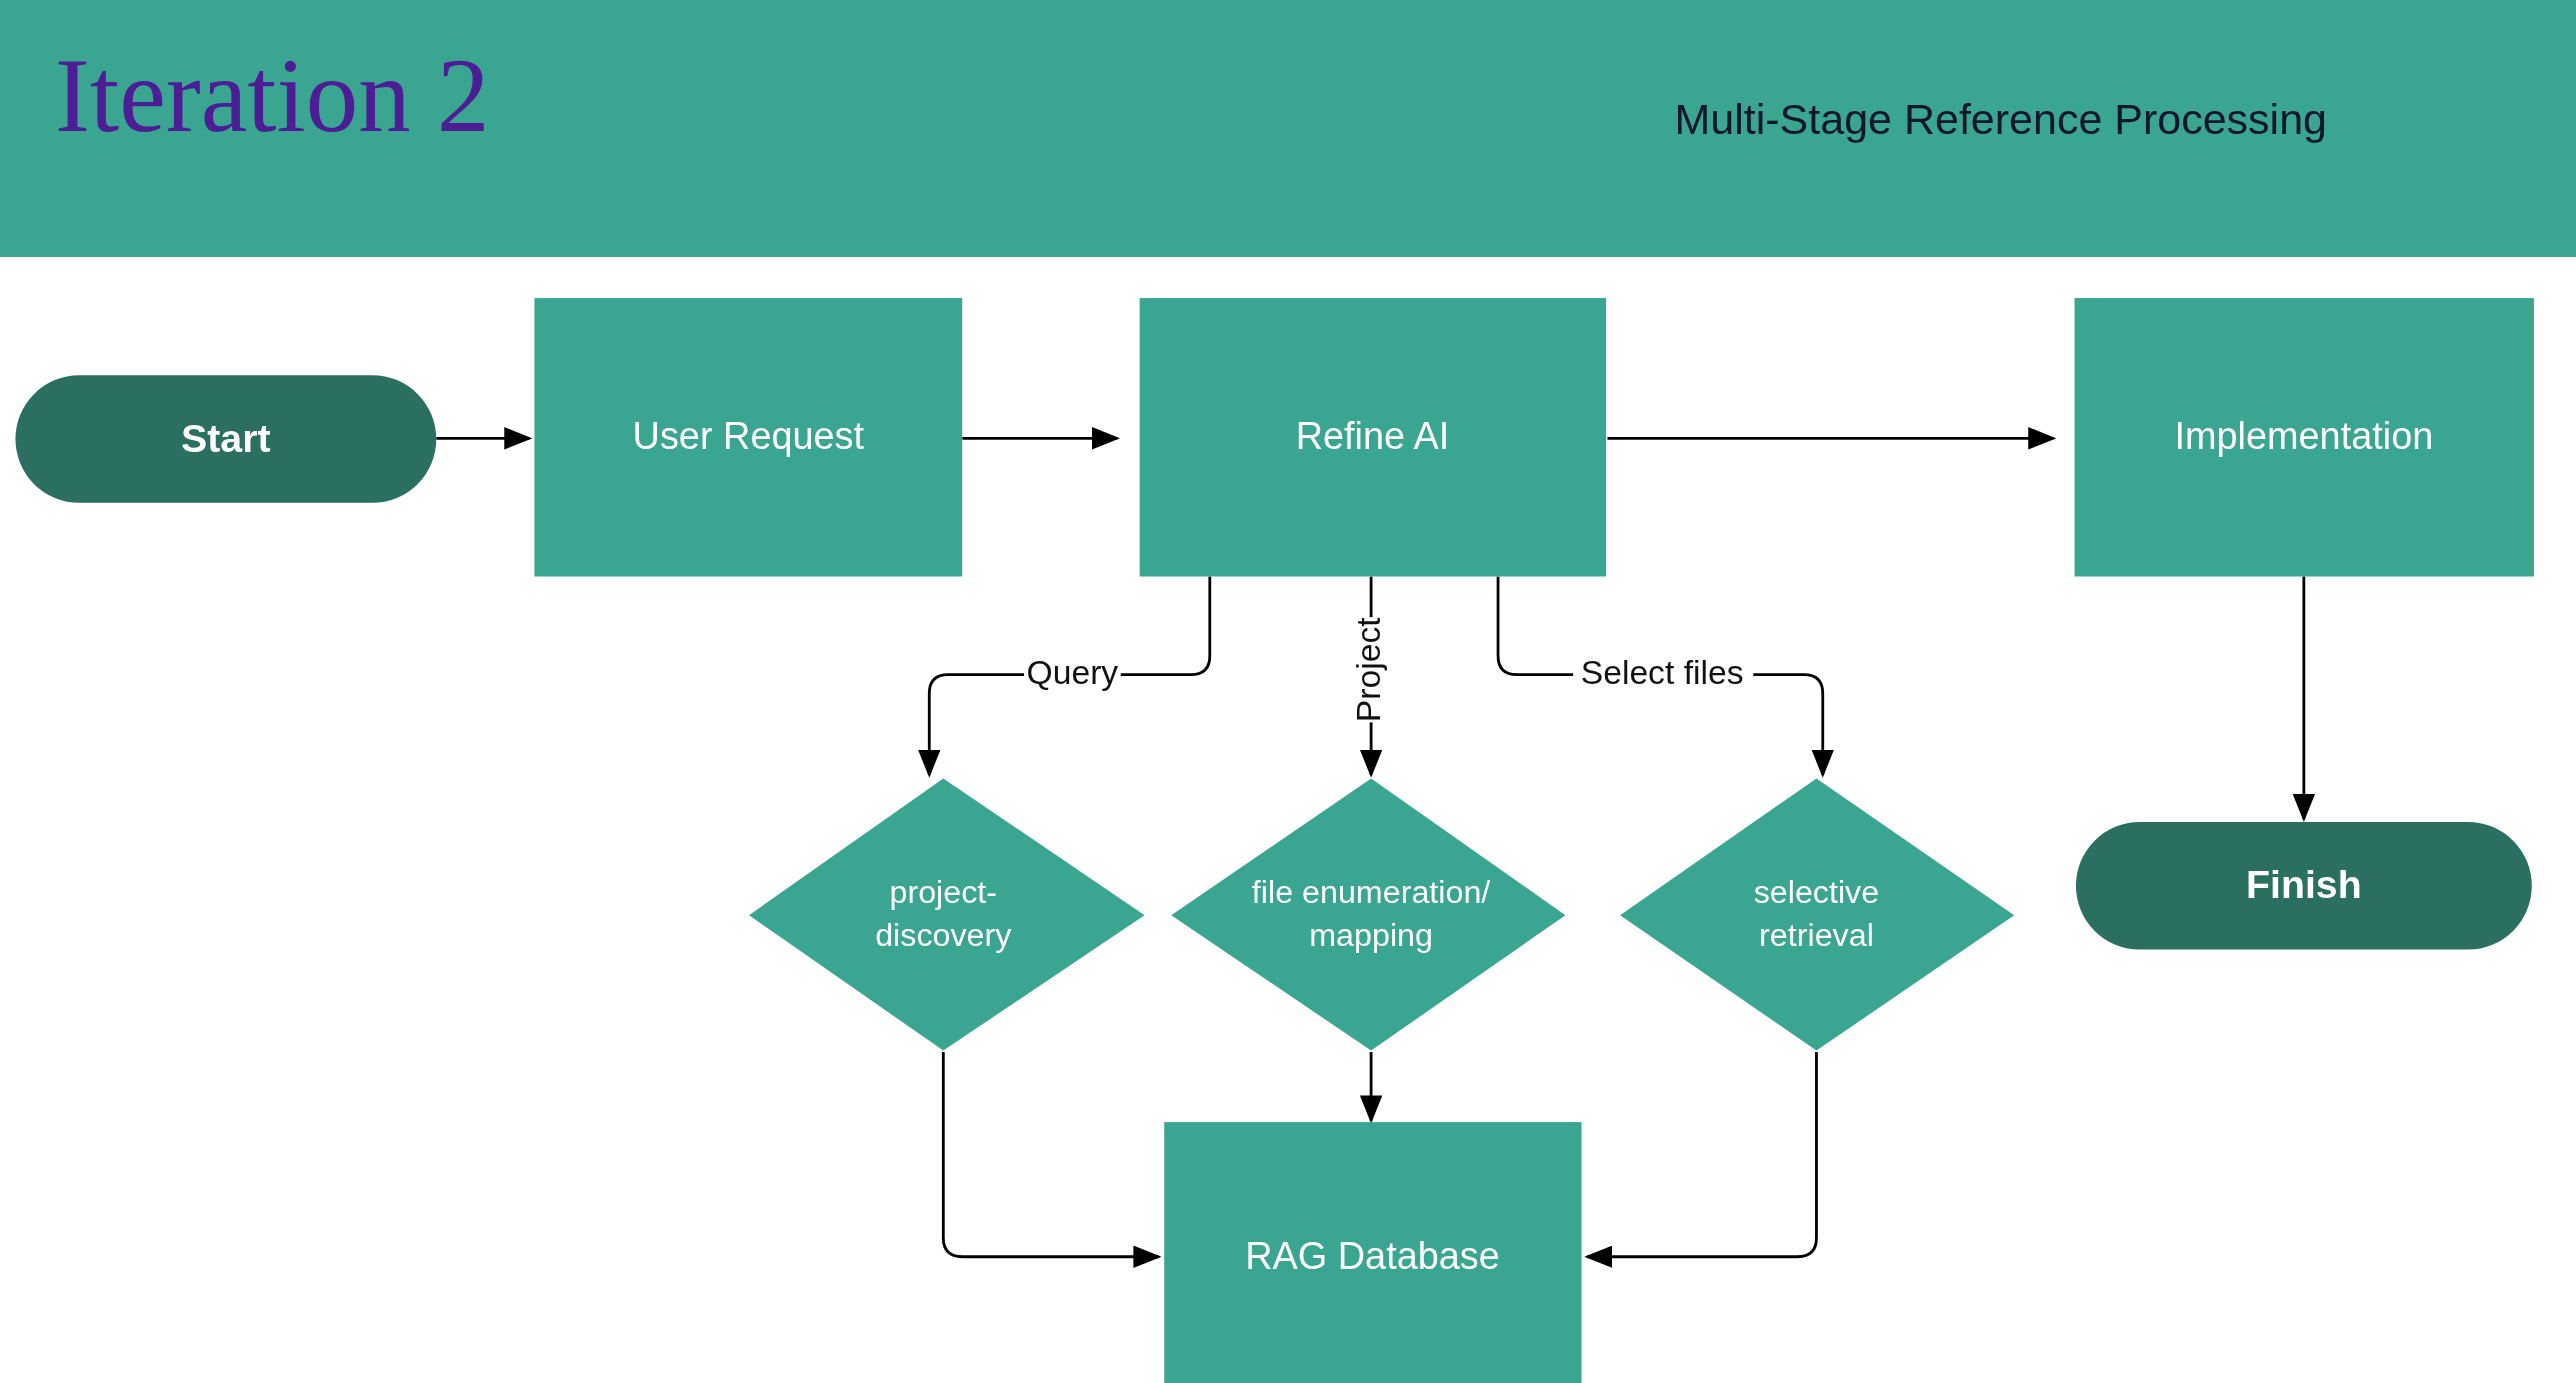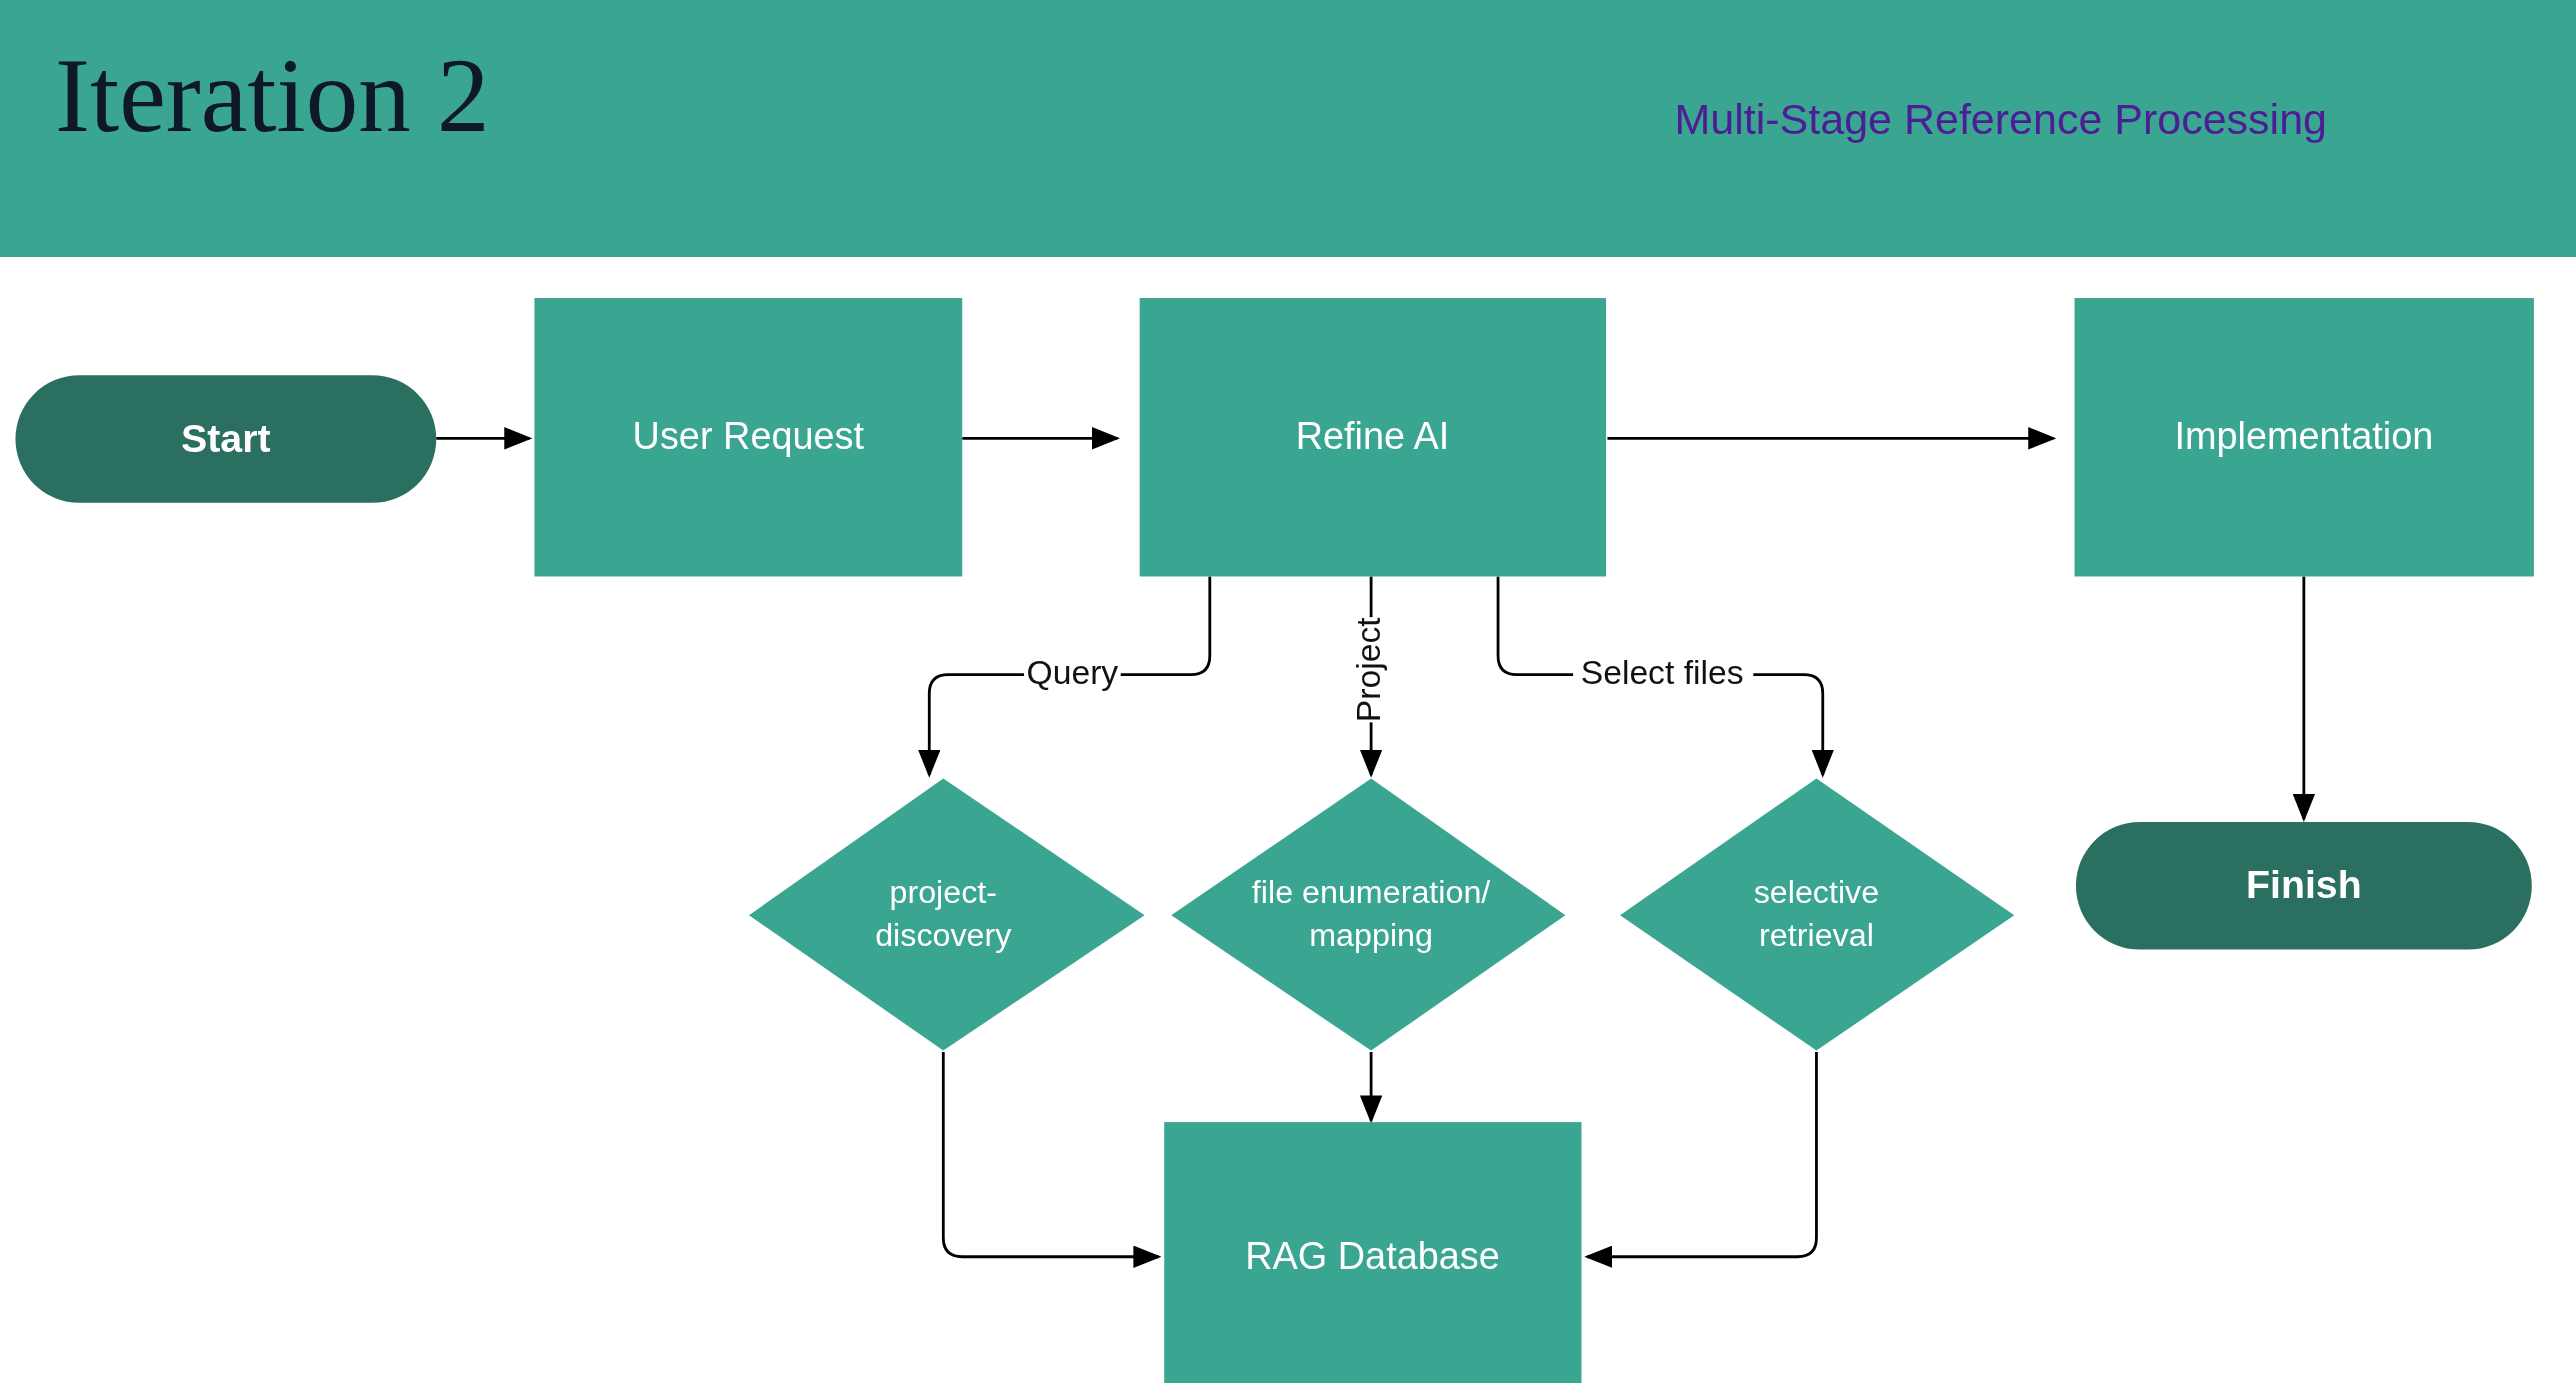--- a/index.html
+++ b/index.html
@@ -21,30 +21,30 @@
     left: 0; top: 0;
     width: 2576px; height: 257px;
     background: #3aa692;
   }
   #header-title {
     position: absolute;
     left: 55px; top: 43px;
     font-family: "Liberation Serif", serif;
     font-size: 105px;
     line-height: 1;
-    color: #0f172a;
+    color: #4c1d95;
     white-space: nowrap;
   }
   #header-subtitle {
     position: absolute;
     right: 249px; top: 98px;
     font-family: "Liberation Sans", sans-serif;
     font-size: 43px;
     line-height: 1;
-    color: #4c1d95;
+    color: #0f172a;
     white-space: nowrap;
   }
   
   #flow-canvas {
     position: absolute;
     left: 0; top: 0;
     width: 2576px; height: 1383px;
   }
   .node-label {
     fill: #ffffff;

